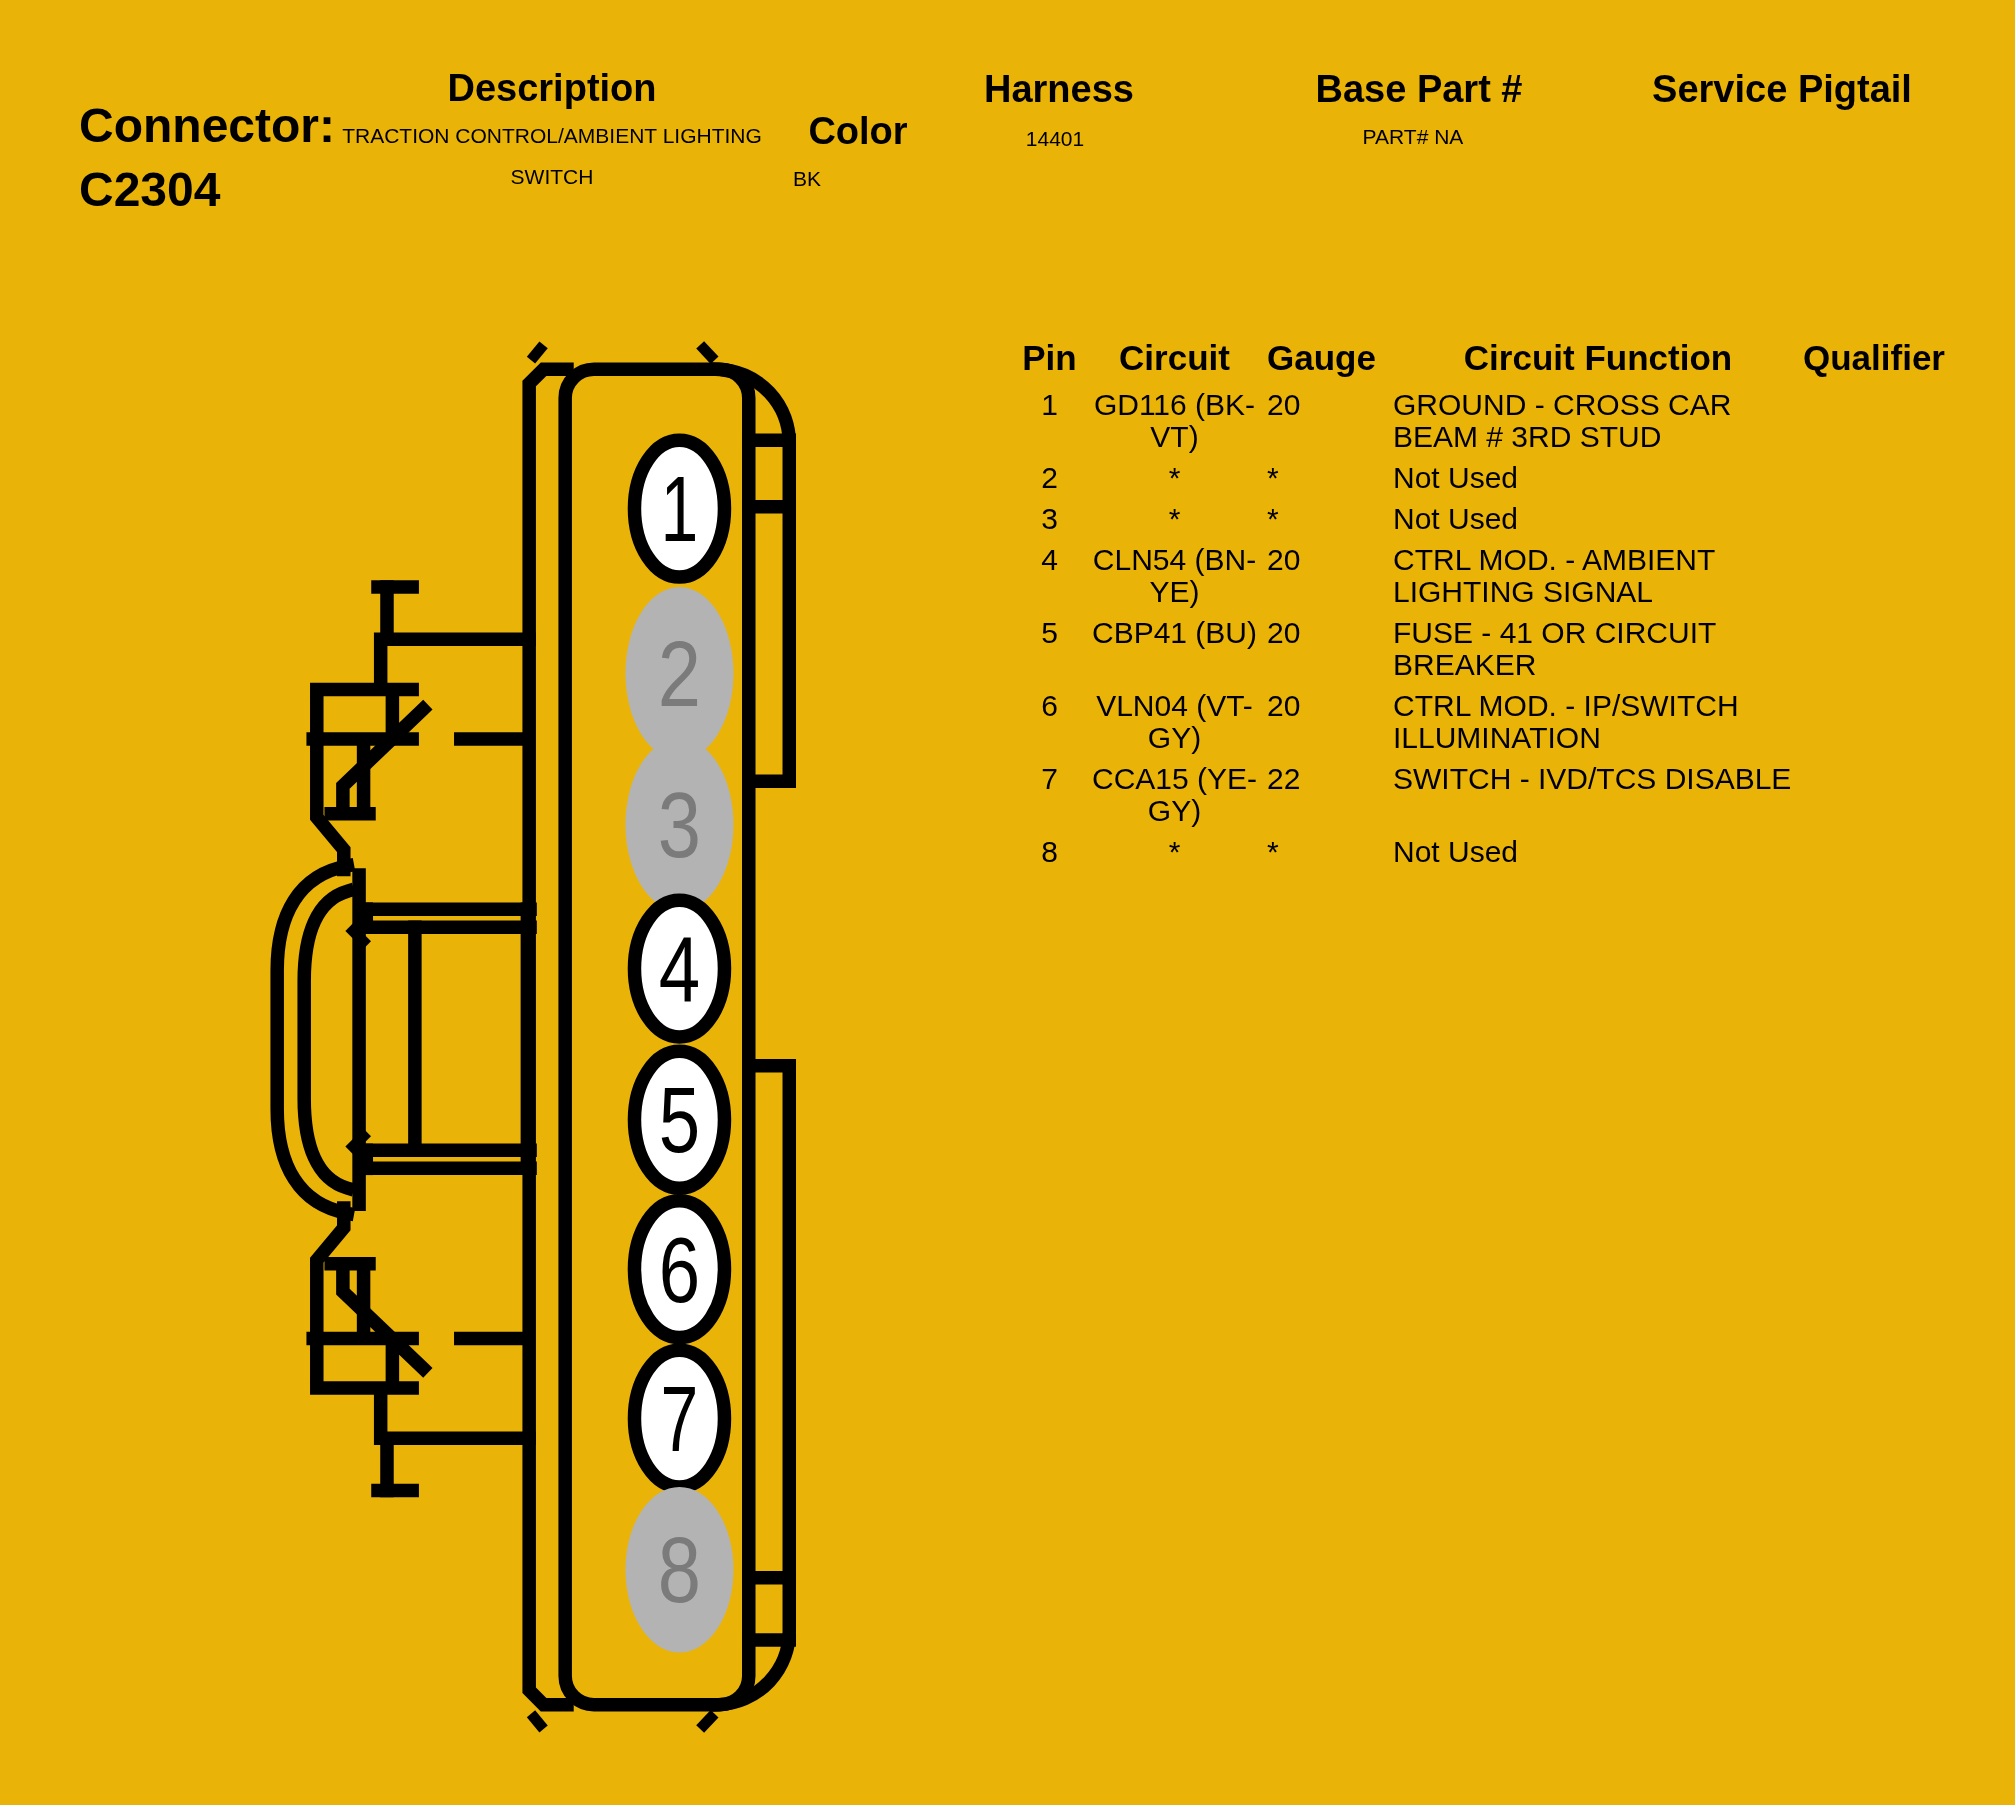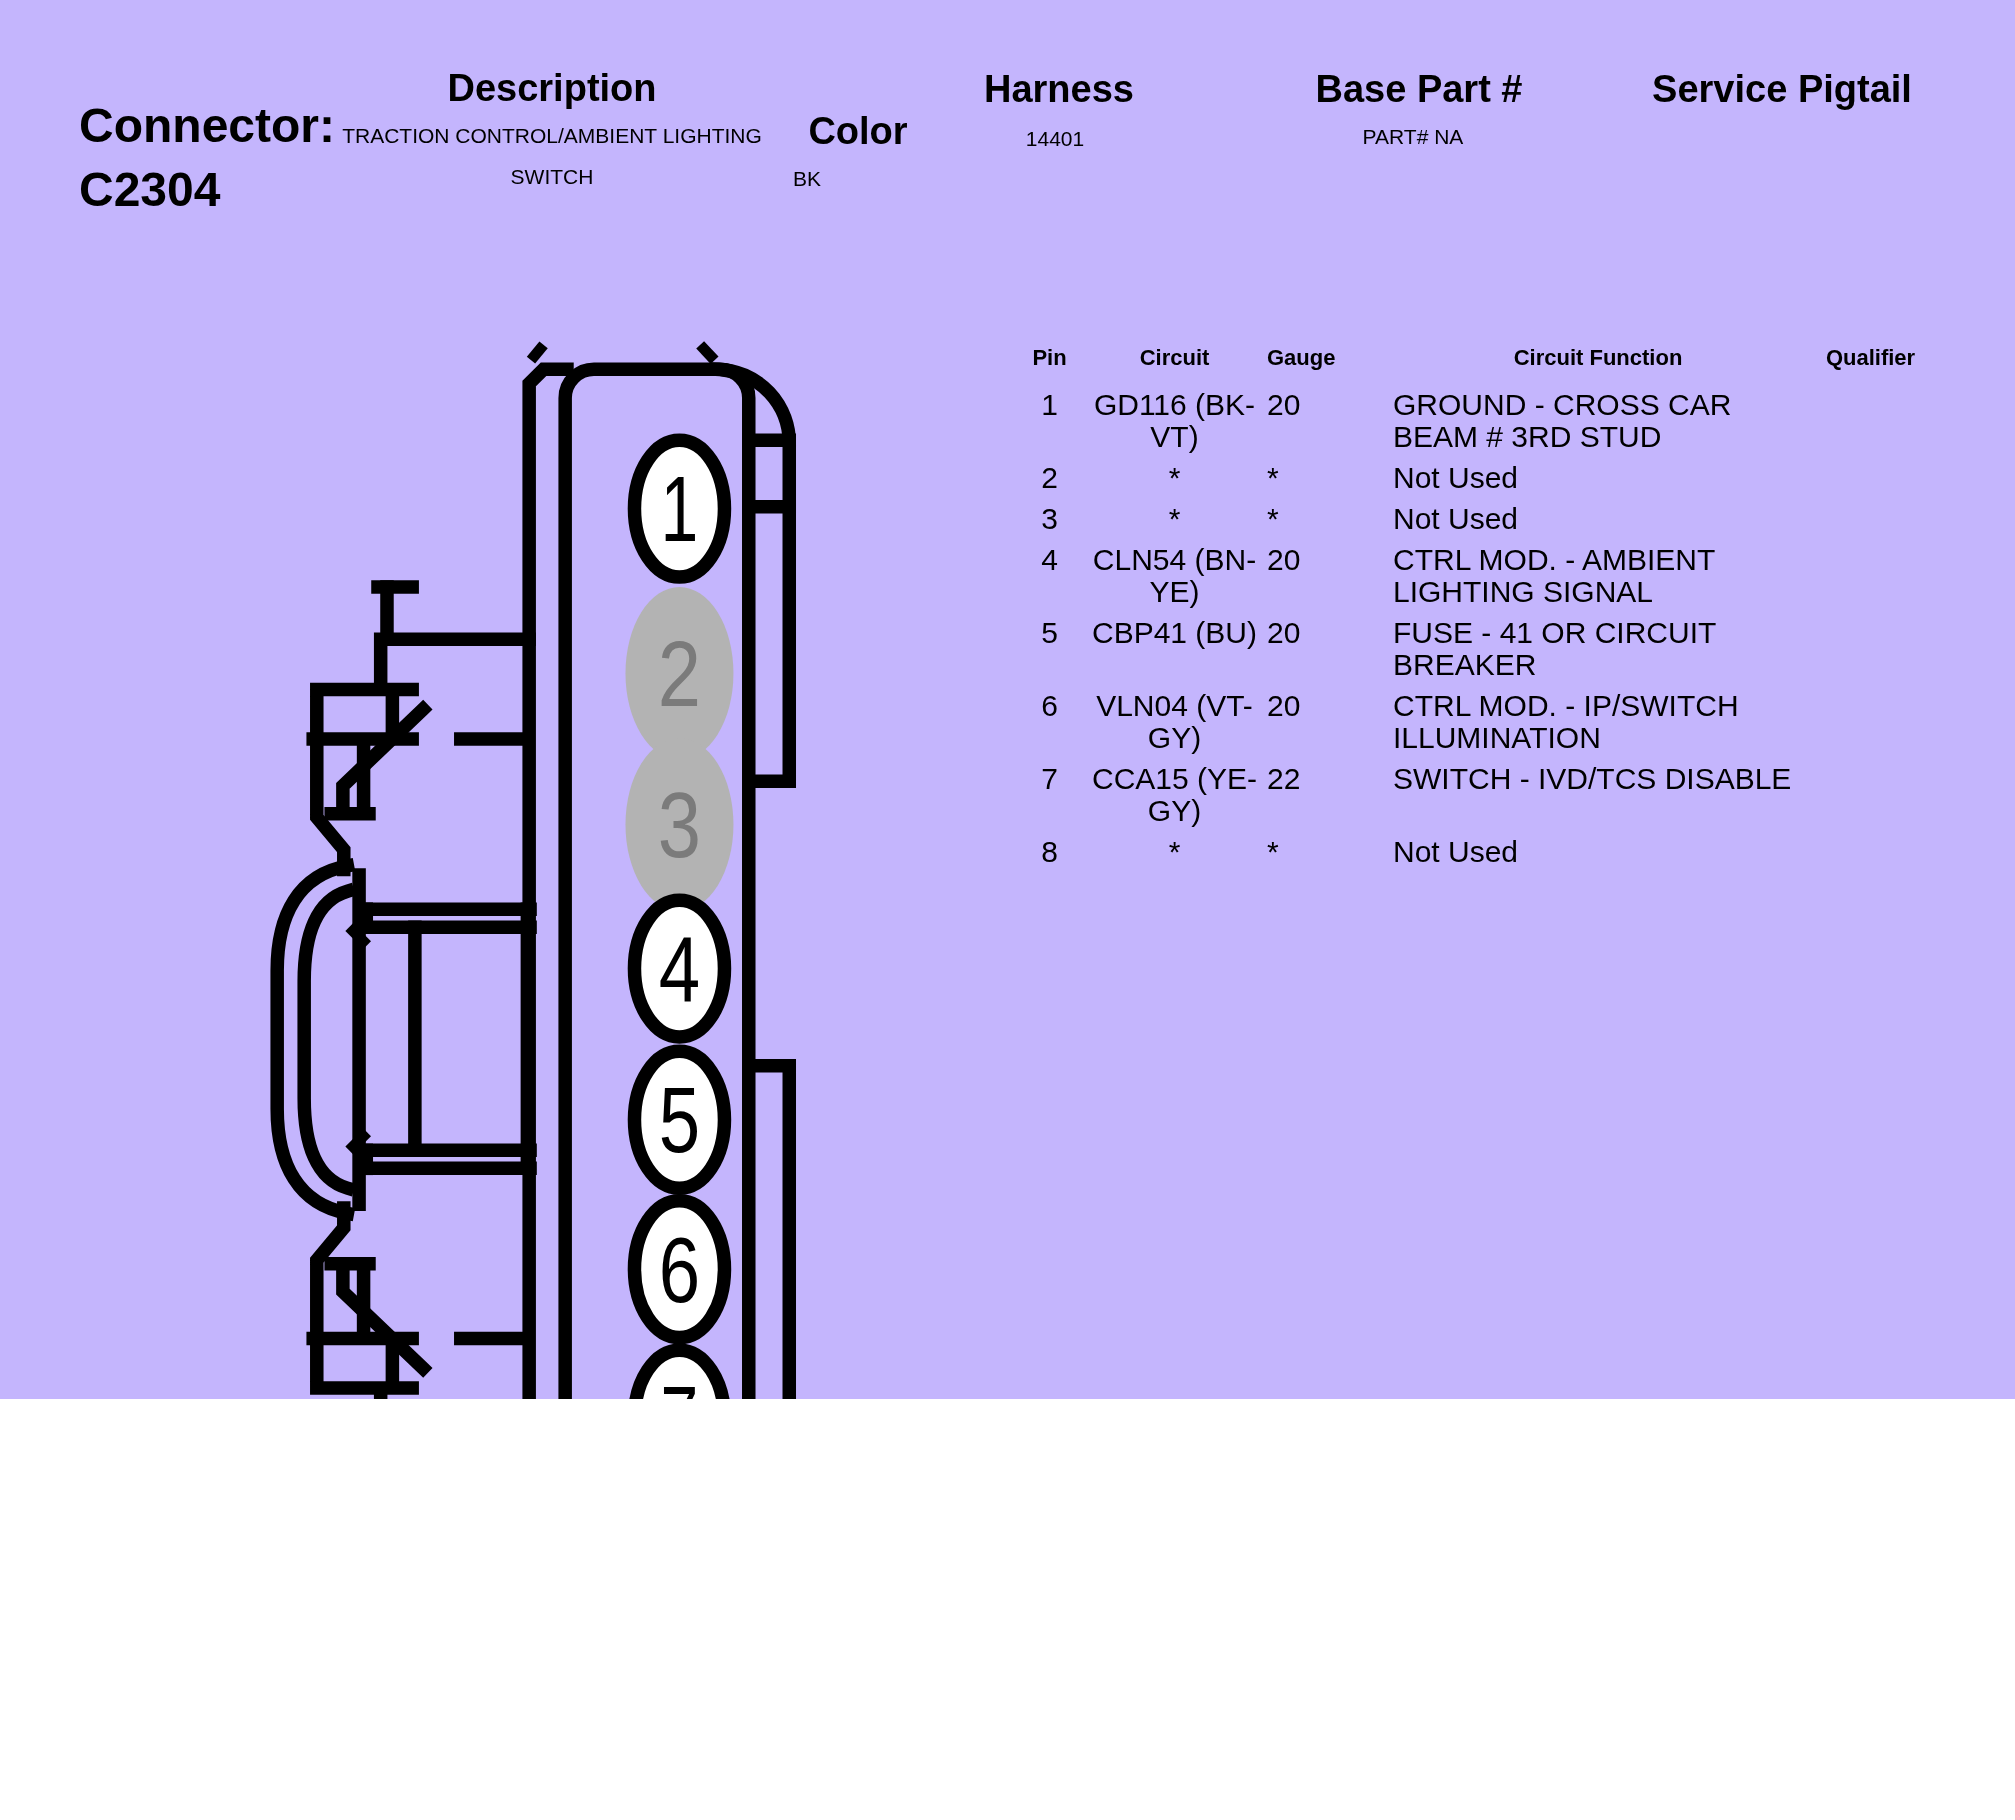--- a/index.html
+++ b/index.html
@@ -1,34 +1,34 @@
 <!DOCTYPE html>
 <html style="font-size:14.4px"><head>
 <meta charset="utf-8">
 <style>
   html,body{margin:0;padding:0;background:#ffffff;}
-  .page{position:relative;width:2015px;height:1399px;background:#c4b5fd;overflow:hidden;
+  .page{position:relative;width:2015px;height:1805px;background:#eab308;overflow:hidden;
         font-family:"Liberation Sans",sans-serif;color:#000;}
   .abs{position:absolute;}
   .cx{transform:translateX(-50%);}
   .title{left:79px;top:94px;font-size:48px;font-weight:bold;line-height:64px;white-space:nowrap;}
   .hdr-label{font-size:38px;font-weight:bold;white-space:nowrap;}
   .hdr-value{font-size:21px;white-space:nowrap;}
   .desc-label{left:552px;top:67px;}
   .desc-value{left:552px;top:115px;width:423px;white-space:normal;text-align:center;line-height:41px;}
   .color-label{left:810px;top:110px;margin-left:48px;}
   .color-value{left:807px;top:167px;}
   .harness-label{left:1059px;top:68px;}
   .harness-value{left:1055px;top:127px;}
   .basepart-label{left:1419px;top:68px;}
   .basepart-value{left:1413px;top:125px;}
   .pigtail-label{left:1782px;top:68px;}
 
   .pin-table{position:absolute;left:1017px;top:338px;border-collapse:collapse;table-layout:fixed;width:920px;}
-  .pin-table th{font-size:22px;font-weight:bold;line-height:40px;padding:0 0 10.8px 0;vertical-align:top;}
+  .pin-table th{font-size:35px;font-weight:bold;line-height:40px;padding:0 0 10.8px 0;vertical-align:top;}
   .pin-table td{font-size:30px;line-height:32px;padding:0 0 9px 0;vertical-align:top;}
   .c-pin{text-align:center;}
   .c-circuit{text-align:center;}
   .c-gauge{text-align:left;margin-top:20px;}
   .c-fn{text-align:left;}
   .c-q{text-align:center;}
 
   svg.diagram{position:absolute;left:0;top:0;}
   .ln{fill:none;stroke:#000;stroke-width:15;stroke-linecap:square;}
   .tick{fill:none;stroke:#000;stroke-width:12;stroke-linecap:butt;}

